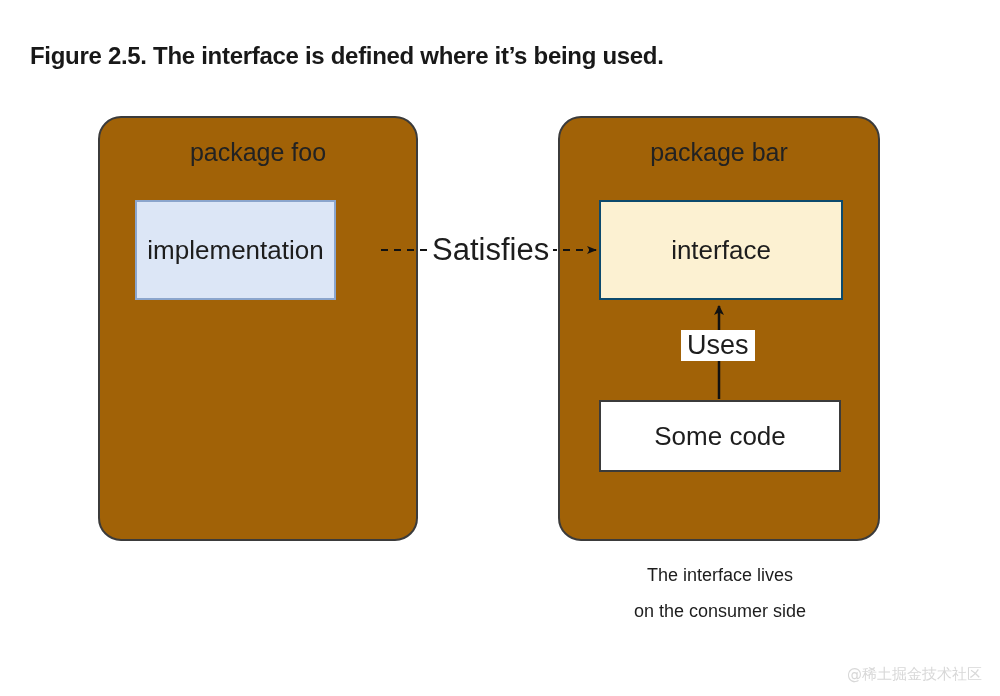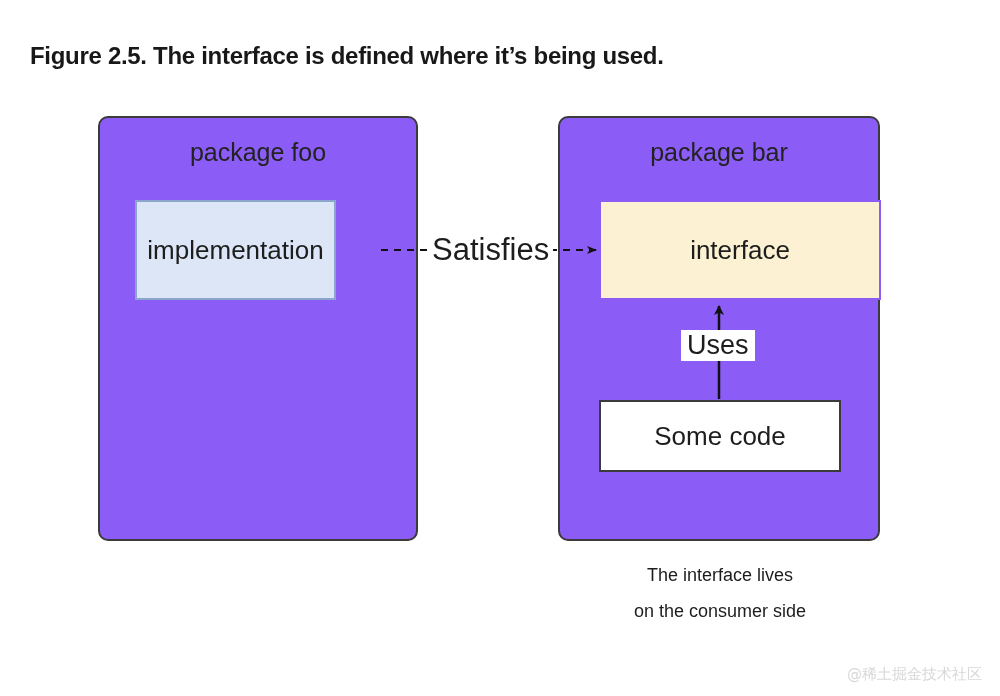--- a/index.html
+++ b/index.html
@@ -34,22 +34,22 @@
     position: absolute;
     left: 0;
     top: 0;
     width: 1000px;
     height: 696px;
   }
 
   .pkg-container {
     position: absolute;
     border: 2px solid #3b3b3b;
-    border-radius: 10px;
-    background: #8b5cf6;
+    border-radius: 23px;
+    background: #a16207;
     box-sizing: border-box;
   }
   #package-foo-container {
     left: 98px;
     top: 116px;
     width: 320px;
     height: 425px;
   }
   #package-bar-container {
     left: 558px;
@@ -86,24 +86,24 @@
     top: 200px;
     width: 201px;
     height: 100px;
     background: #dce6f6;
     border: 2px solid #8ba5cc;
   }
 
   #interface-box {
     left: 599px;
     top: 200px;
-    width: 282px;
+    width: 244px;
     height: 100px;
     background: #fcf1d2;
-    border: 2px solid #8b5cf6;
+    border: 2px solid #0c4a6e;
   }
 
   #some-code-box {
     left: 599px;
     top: 400px;
     width: 242px;
     height: 72px;
     background: #ffffff;
     border: 2px solid #3b3b3b;
   }

